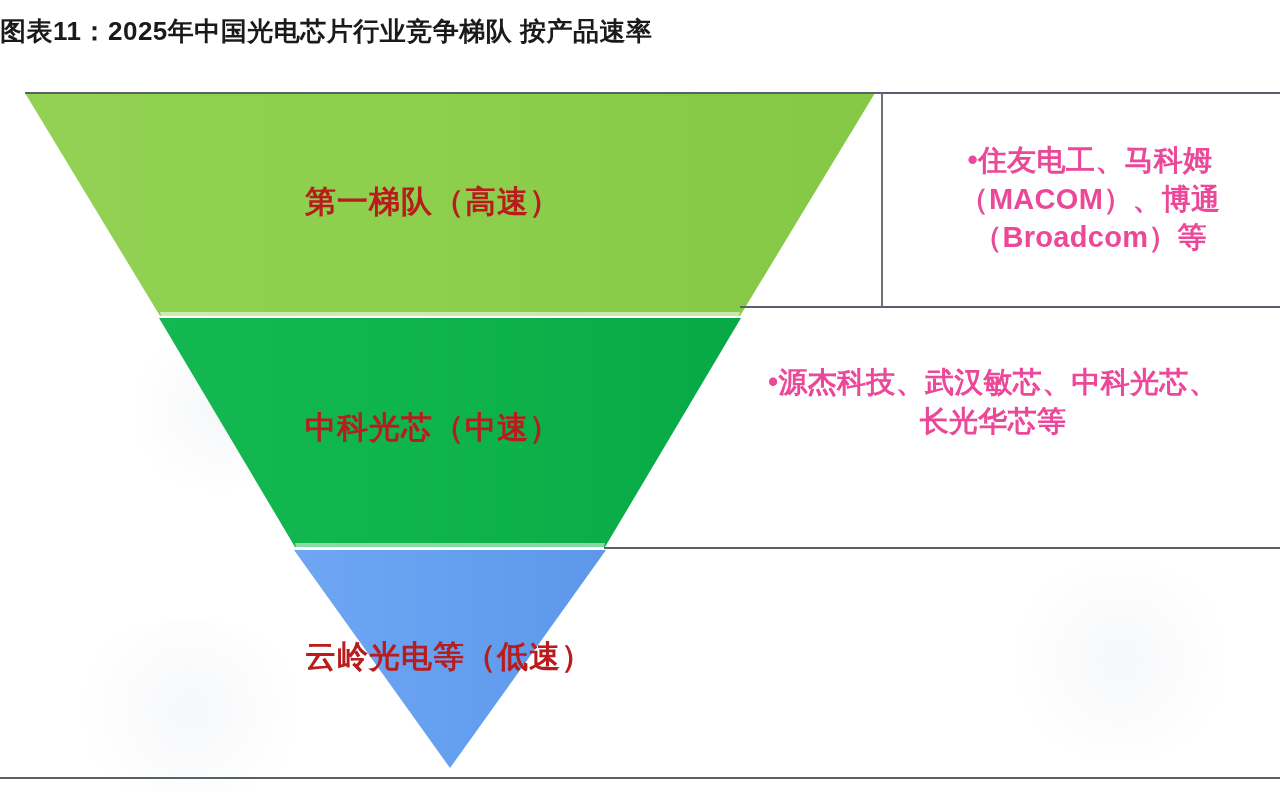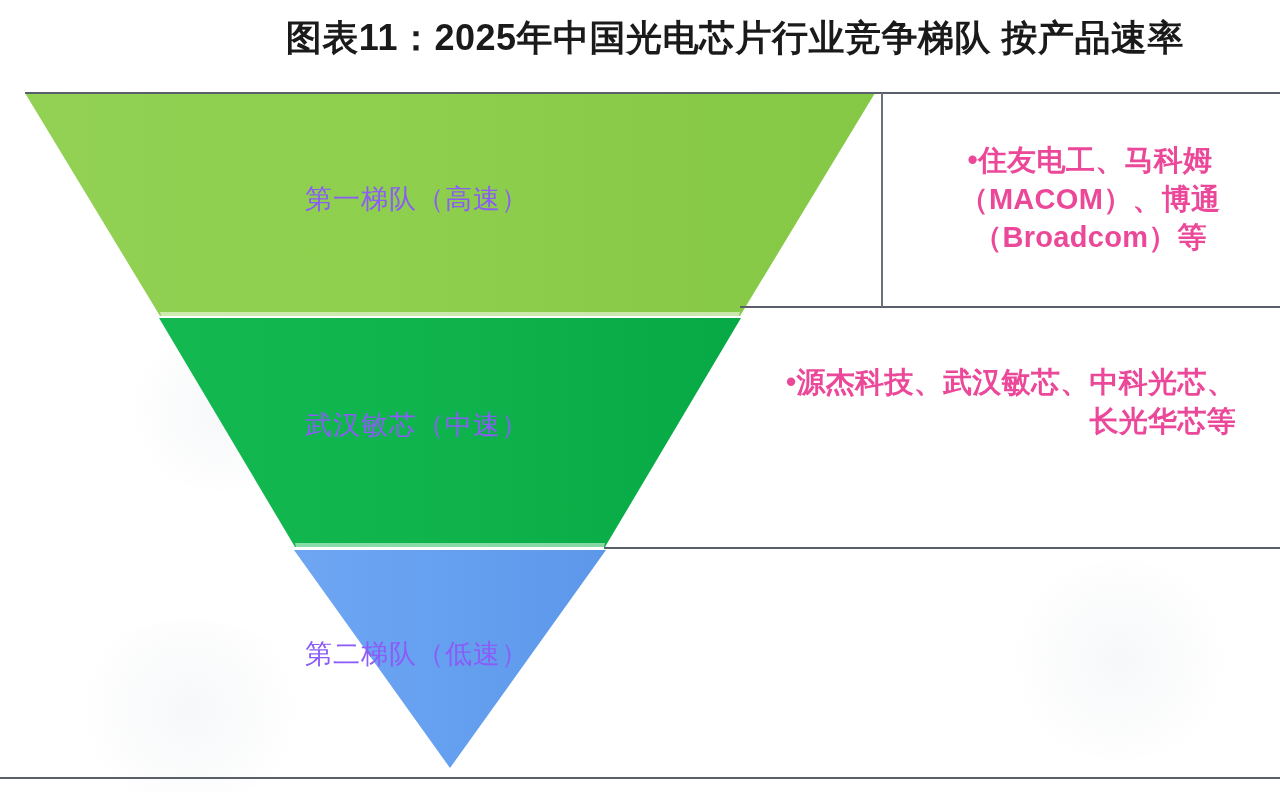--- a/index.html
+++ b/index.html
@@ -23,45 +23,45 @@
     height: 792px;
     background: #ffffff;
   }
 
   
   .chart-title {
     position: absolute;
     left: 0;
     top: 16px;
     width: 1184px;
-    text-align: right;
-    font-size: 36px;
+    text-align: left;
+    font-size: 26px;
     font-weight: bold;
     color: #1a1a1a;
     letter-spacing: 0.5px;
     line-height: 1.2;
     white-space: nowrap;
     font-family: "Liberation Sans", "DejaVu Sans", sans-serif;
   }
 
   
   #pyramid-svg {
     position: absolute;
     left: 0;
     top: 0;
     width: 1280px;
     height: 792px;
   }
 
   
   .tier-label {
     position: absolute;
-    font-size: 27px;
-    font-weight: normal;
-    color: #8b5cf6;
+    font-size: 31px;
+    font-weight: bold;
+    color: #b91c1c;
     white-space: nowrap;
     letter-spacing: 1px;
     line-height: 1;
   }
   .tier-label.t1 { left: 305px; top: 186px; }
   .tier-label.t2 { left: 305px; top: 412px; }
   .tier-label.t3 { left: 305px; top: 641px; }
 
   
   .tier-companies {
@@ -72,24 +72,24 @@
     line-height: 1.33;
     letter-spacing: 0.3px;
   }
   .tier-companies.c1 {
     left: 940px;
     top: 141px;
     width: 300px;
     text-align: center;
   }
   .tier-companies.c2 {
-    left: 786px;
+    left: 768px;
     top: 363px;
     width: 450px;
-    text-align: right;
+    text-align: center;
   }
   .tier-companies.c3 {
     left: 648px;
     top: 604px;
     width: 600px;
     text-align: left;
   }
 
   
   .watermark {
@@ -143,19 +143,19 @@
     <line x1="740" y1="307" x2="1280" y2="307" stroke="#5a6069" stroke-width="2"></line>
 
     <line x1="604" y1="548" x2="1280" y2="548" stroke="#5a6069" stroke-width="2"></line>
 
     <line x1="0" y1="778" x2="1280" y2="778" stroke="#5a6069" stroke-width="2"></line>
 
     <line x1="882" y1="93" x2="882" y2="307" stroke="#6b7178" stroke-width="2"></line>
   </svg>
 
   <div class="tier-label t1">第一梯队（高速）</div>
-  <div class="tier-label t2">武汉敏芯（中速）</div>
-  <div class="tier-label t3">第二梯队（低速）</div>
+  <div class="tier-label t2">中科光芯（中速）</div>
+  <div class="tier-label t3">云岭光电等（低速）</div>
 
   <div class="tier-companies c1">•住友电工、马科姆（MACOM）、博通（Broadcom）等</div>
   <div class="tier-companies c2">•源杰科技、武汉敏芯、中科光芯、长光华芯等</div>
 
 </div>
 
 </body></html>

